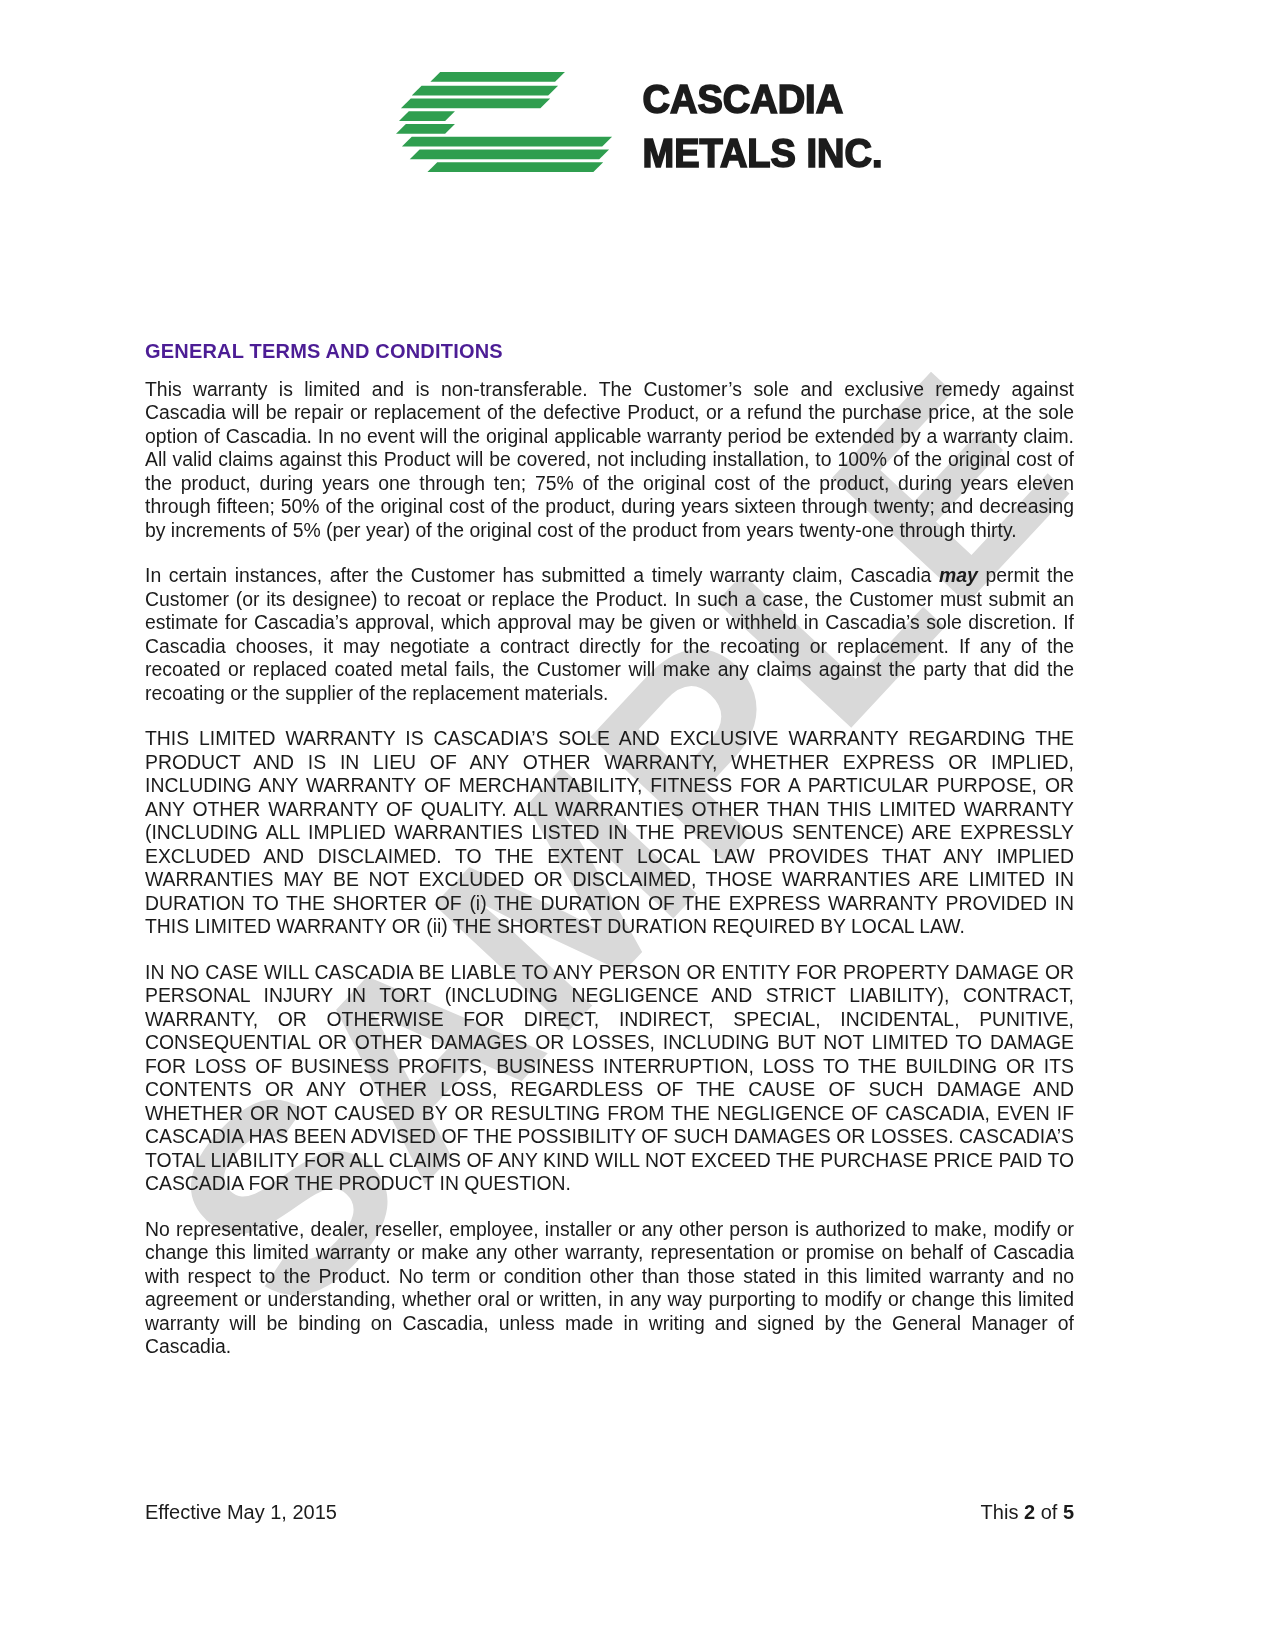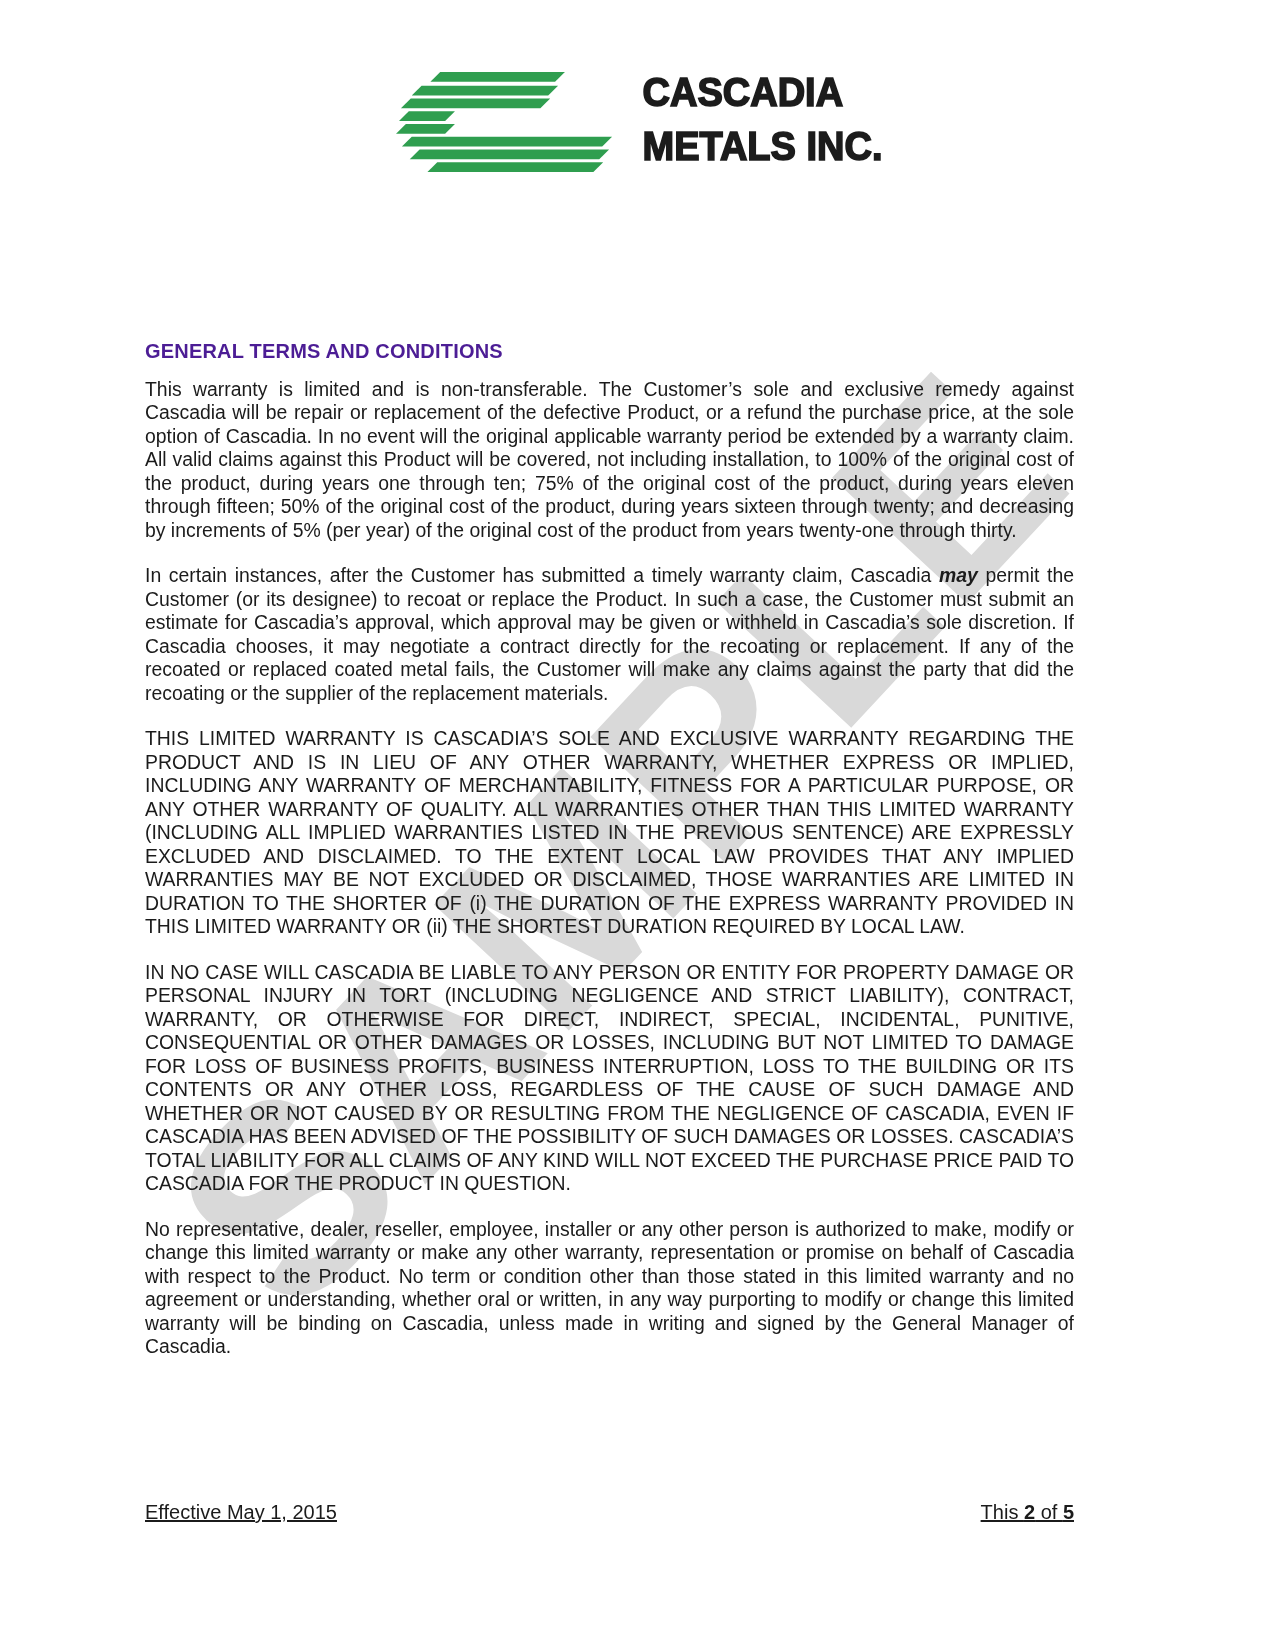--- a/index.html
+++ b/index.html
@@ -30,21 +30,21 @@
   }
 
   
   .logo-row {
     position: absolute;
     top: 66px;
     left: 0;
     width: 100%;
     display: flex;
     justify-content: center;
-    align-items: flex-start;
+    align-items: flex-end;
     gap: 24px;
     z-index: 1;
   }
   .logo-icon { display: block; margin-top: 2px; }
   .wordmark {
     font-weight: 700;
     font-size: 38px;
     line-height: 1.36;
     letter-spacing: 0px;
     color: #1c1c1c;
@@ -82,21 +82,20 @@
   .footer {
     position: absolute;
     left: 145px;
     top: 1501px;
     width: 929px;
     display: flex;
     justify-content: space-between;
     align-items: baseline;
     z-index: 1;
     font-size: 20px;
-    text-decoration: underline;
   }
   .footer b { font-weight: 700; }
 </style>
 </head>
 <body>
 
 <div class="page">
 
   <div class="watermark" style="color: rgb(217, 217, 217);">SAMPLE</div>
 

